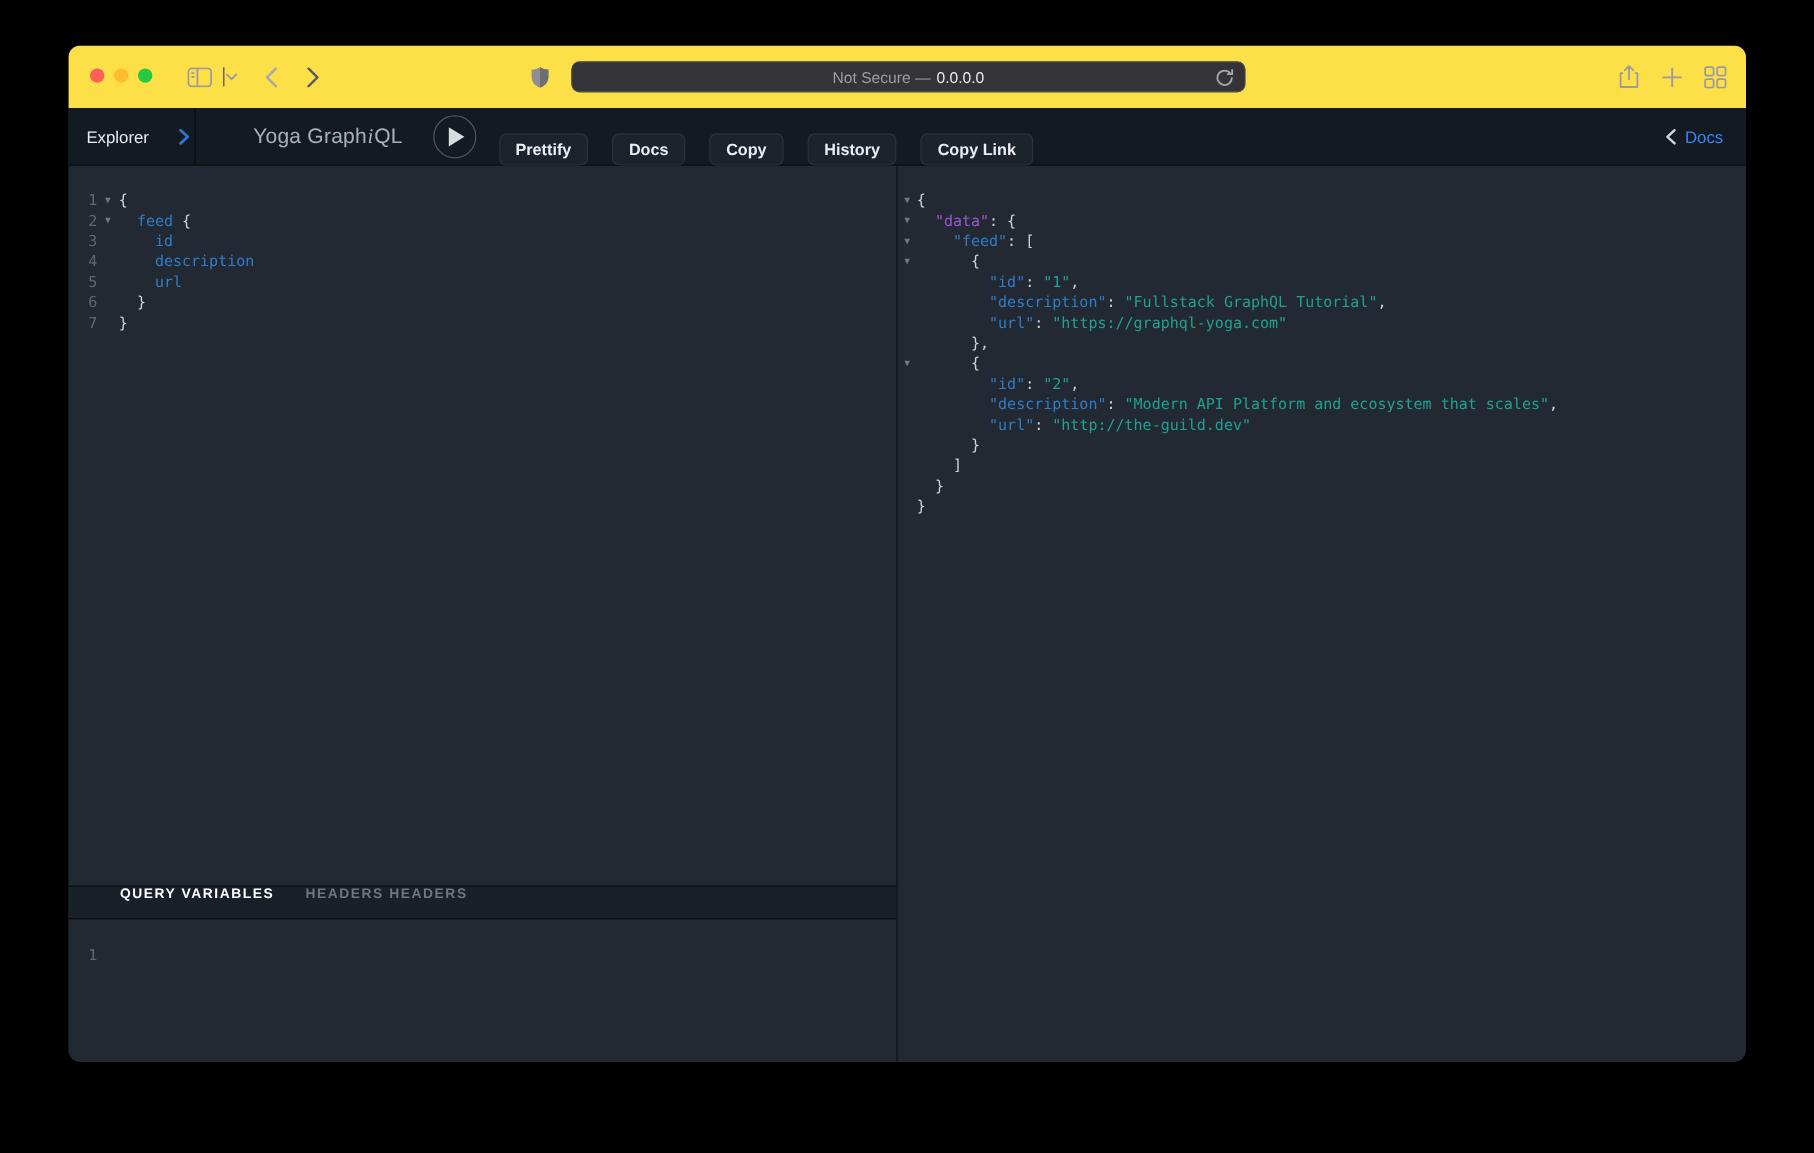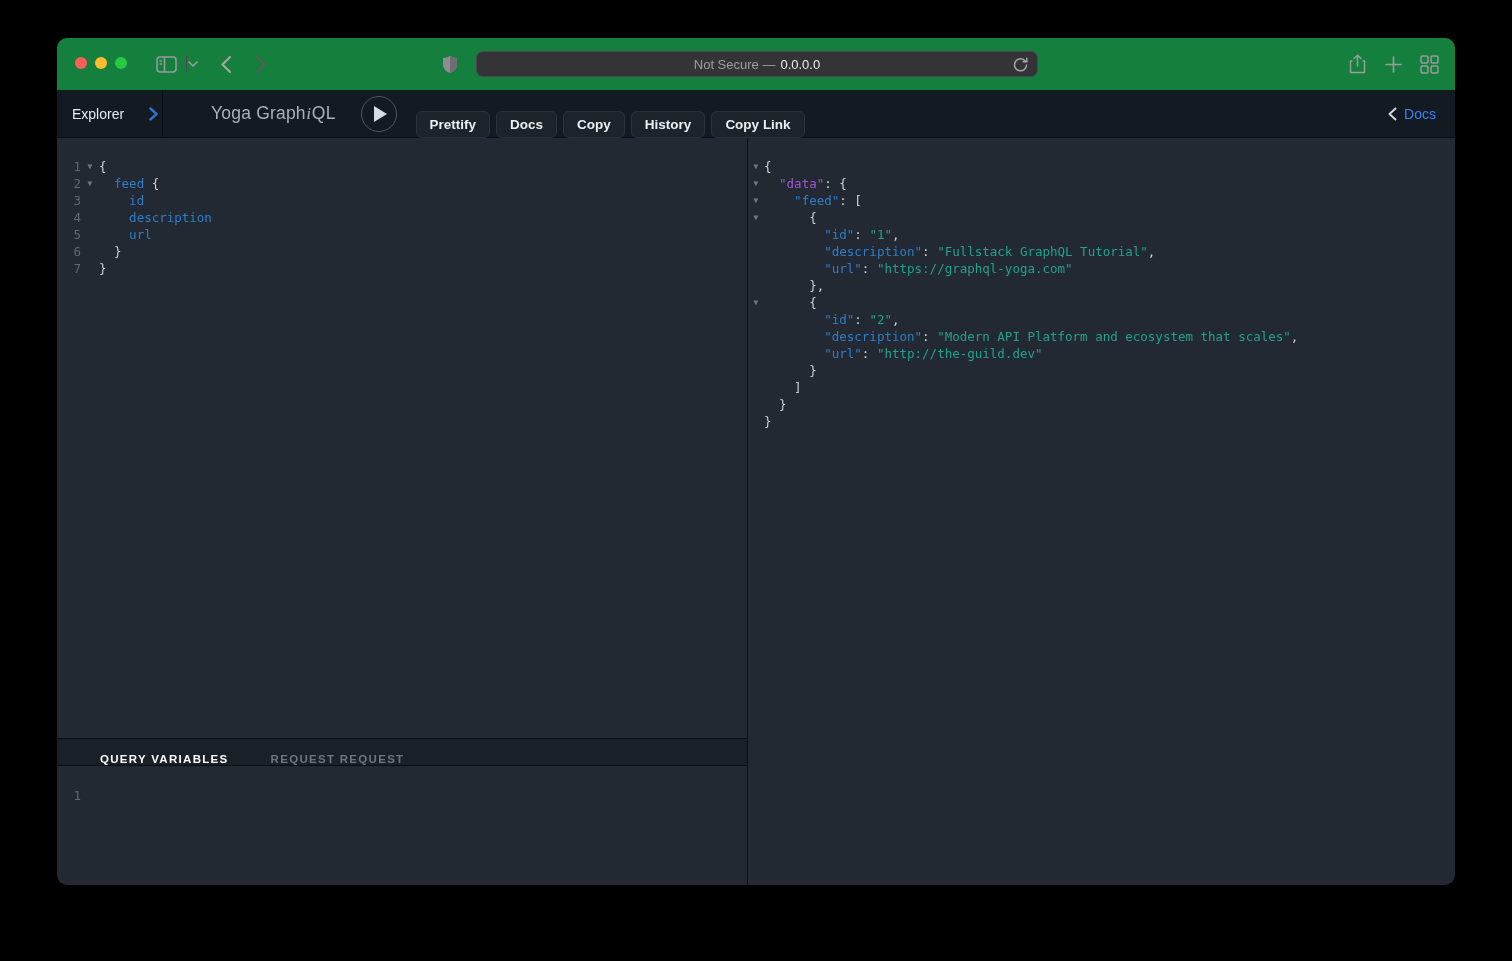--- a/index.html
+++ b/index.html
@@ -6,21 +6,21 @@
   html, body { width: 1512px; height: 961px; background: #000; font-family: "Liberation Sans", sans-serif; overflow: hidden; }
 
   .window {
     position: absolute; left: 57px; top: 38px; width: 1398px; height: 847px;
     border-radius: 10px; overflow: hidden; background: #222933;
     display: flex; flex-direction: column;
   }
 
   
   .chrome {
-    position: relative; height: 52px; flex: 0 0 52px; background: #15803d; text-align: center;
+    position: relative; height: 52px; flex: 0 0 52px; background: #fde047; text-align: center;
   }
   .traffic { position: absolute; top: 19px; left: 18px; display: flex; gap: 8px; }
   .traffic span { width: 12px; height: 12px; border-radius: 50%; display: block; }
   .chrome-ico { position: absolute; top: 0; height: 52px; display: flex; align-items: center; justify-content: center; color: #9b9ba0; }
   .chrome-ico svg { display: block; }
   .vsep { position: absolute; top: 18px; width: 1px; height: 16px; background: #4c4b4f; }
   .urlbar {
     position: absolute; left: 419px; top: 13px; width: 562px; height: 26px;
     background: #343338; border: 1px solid #49484d; border-radius: 7px;
     display: flex; align-items: center; justify-content: center; font-size: 13px;
@@ -44,21 +44,21 @@
   .play-btn {
     margin-left: 25px; width: 36px; height: 36px; border-radius: 50%;
     border: 1.5px solid #4e5761; background: transparent; cursor: pointer;
     display: flex; align-items: center; justify-content: center;
   }
   .play-btn .tri {
     width: 0; height: 0; margin-left: 3px;
     border-top: 8px solid transparent; border-bottom: 8px solid transparent;
     border-left: 13px solid #d9dce1;
   }
-  .btn-group { margin-left: 19px; display: flex; gap: 6px; margin-top: 22px; }
+  .btn-group { margin-left: 19px; display: flex; gap: 20px; margin-top: 22px; }
   .tb-btn {
     background: #1c232b; border: 1px solid #2a323c; color: #eceef1;
     font-family: "Liberation Sans", sans-serif; font-size: 13.5px; font-weight: 700;
     padding: 5px 13px; border-radius: 6px; cursor: pointer; white-space: nowrap;
   }
   .docs-btn { margin-left: auto; margin-right: 19px; display: flex; align-items: center; gap: 7px; color: #3b82f6; font-size: 14px; cursor: pointer; }
 
   
   .main { flex: 1; display: flex; min-height: 0; }
   .left-pane { width: 691px; flex: 0 0 691px; display: flex; flex-direction: column; border-right: 1px solid #0d1117; }
@@ -72,21 +72,21 @@
   .right-pane .fold { width: 16px; flex: 0 0 16px; }
   .code-text { color: #ccd3db; }
   .tk-plain, .tk-punct { color: #ccd3db; }
   .tk-field, .tk-key { color: #2f7dc8; text-align: right; }
   .tk-rootkey { color: #9b57d3; }
   .tk-string { color: #21a18f; }
 
   
   .vars-tabbar {
     height: 28px; flex: 0 0 28px; background: #1a2027; border-top: 1px solid #0a0e13; border-bottom: 1px solid #0a0e13;
-    display: flex; align-items: flex-end; padding-left: 43px; gap: 42px;
+    display: flex; align-items: flex-start; padding-left: 43px; gap: 26px;
   }
   .vars-tab { font-size: 11.5px; font-weight: 700; letter-spacing: 1.3px; cursor: pointer; color: #6f7680; }
   .vars-tab.active { color: #ffffff; }
   .vars-editor { flex: 1; padding-top: 21px; }
 </style>
 </head>
 <body>
 
 <div class="window">
 
@@ -203,21 +203,21 @@
           <div class="code-line"><span class="gutter-num">1</span><span class="fold">▼</span><span class="code-text"><span class="tk-punct">{</span></span></div>
           <div class="code-line"><span class="gutter-num">2</span><span class="fold">▼</span><span class="code-text"><span class="tk-plain">  </span><span class="tk-field">feed</span><span class="tk-plain"> </span><span class="tk-punct">{</span></span></div>
           <div class="code-line"><span class="gutter-num">3</span><span class="fold"></span><span class="code-text"><span class="tk-plain">    </span><span class="tk-field">id</span></span></div>
           <div class="code-line"><span class="gutter-num">4</span><span class="fold"></span><span class="code-text"><span class="tk-plain">    </span><span class="tk-field">description</span></span></div>
           <div class="code-line"><span class="gutter-num">5</span><span class="fold"></span><span class="code-text"><span class="tk-plain">    </span><span class="tk-field">url</span></span></div>
           <div class="code-line"><span class="gutter-num">6</span><span class="fold"></span><span class="code-text"><span class="tk-plain">  </span><span class="tk-punct">}</span></span></div>
           <div class="code-line"><span class="gutter-num">7</span><span class="fold"></span><span class="code-text"><span class="tk-punct">}</span></span></div>
         </div>
       <div class="vars-tabbar" id="vars-tabbar">
           <span class="vars-tab active">QUERY VARIABLES</span>
-          <span class="vars-tab">REQUEST REQUEST</span>
+          <span class="vars-tab">HEADERS HEADERS</span>
         </div>
       <div class="vars-editor" id="vars-editor">
           <div class="code-line"><span class="gutter-num">1</span><span class="fold"></span><span class="code-text"></span></div>
         </div>
     </div>
     <div class="right-pane" id="result-viewer">
         <div class="code-line"><span class="gutter-num"></span><span class="fold">▼</span><span class="code-text"><span class="tk-punct">{</span></span></div>
         <div class="code-line"><span class="gutter-num"></span><span class="fold">▼</span><span class="code-text"><span class="tk-plain">  </span><span class="tk-rootkey">"data"</span><span class="tk-punct">: {</span></span></div>
         <div class="code-line"><span class="gutter-num"></span><span class="fold">▼</span><span class="code-text"><span class="tk-plain">    </span><span class="tk-key">"feed"</span><span class="tk-punct">: [</span></span></div>
         <div class="code-line"><span class="gutter-num"></span><span class="fold">▼</span><span class="code-text"><span class="tk-plain">      </span><span class="tk-punct">{</span></span></div>

